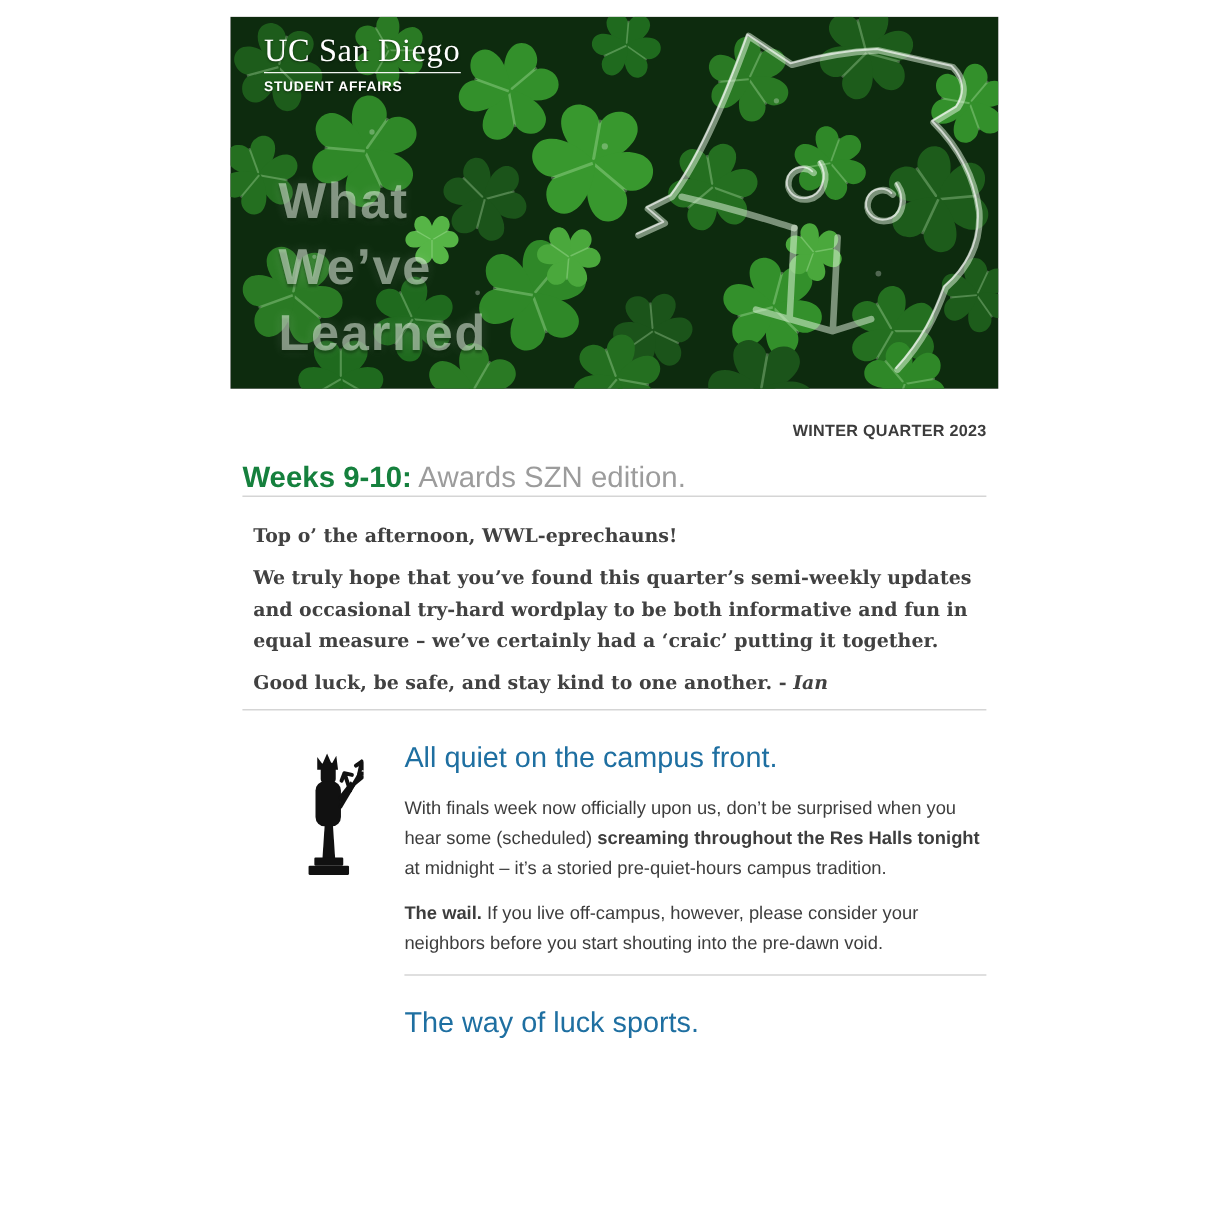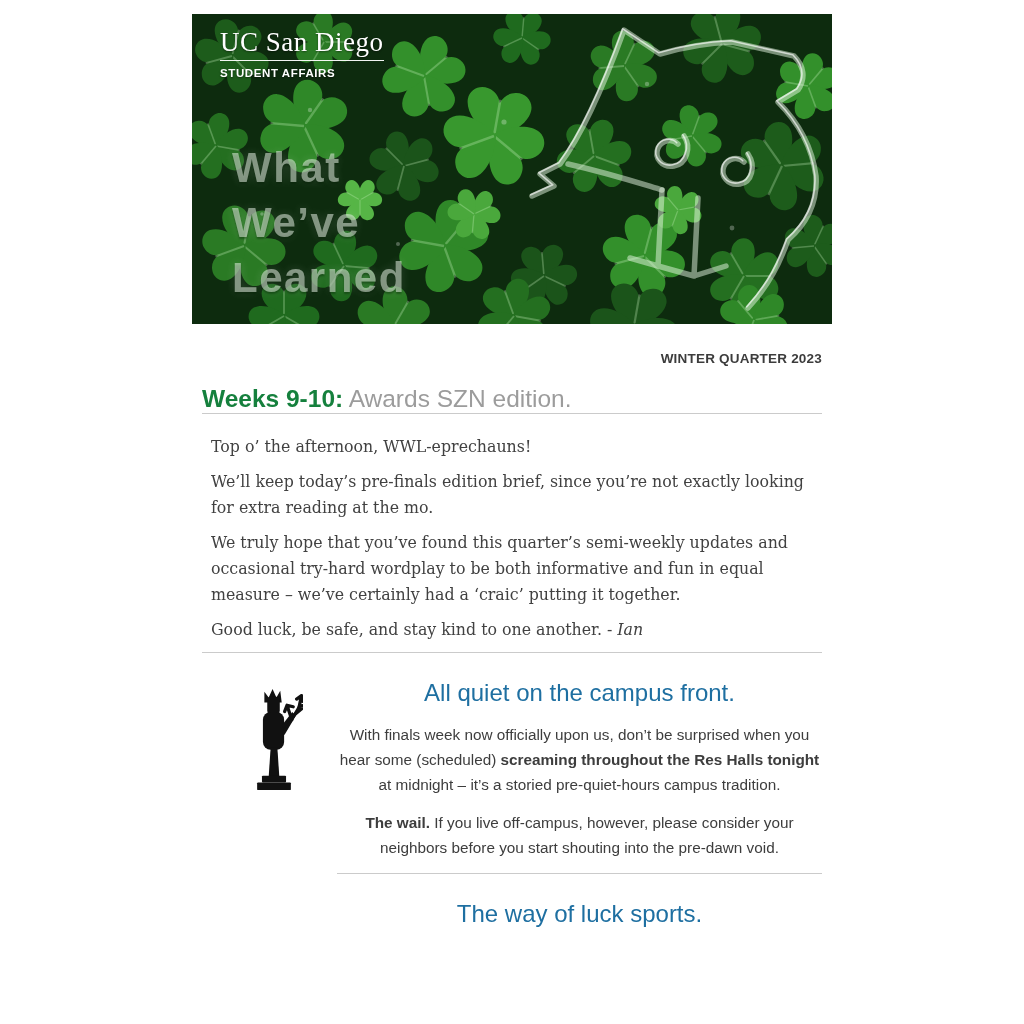--- a/index.html
+++ b/index.html
@@ -20,28 +20,28 @@
   .hero-title span{display:block;}
 
   
   .inner{padding:0 10px;}
   .quarter{margin-top:27px;text-align:right;font-size:13.5px;font-weight:bold;color:#3c3c3c;letter-spacing:.2px;}
   .issue{margin-top:20px;font-size:24.5px;line-height:1.1;}
   .issue .strong{font-weight:bold;}
   hr.rule{border:none;border-top:1px solid #cbcbcb;margin:0;}
   .rule-1{margin-top:30px;}
   .intro{padding:20px 9px 0;font-family:"DejaVu Serif","Liberation Serif",serif;
-         font-size:15.8px;line-height:26px;color:#414141;}
+         font-size:15.8px;line-height:26px;color:#414141;font-weight:bold;}
   .intro p{margin:0 0 9px;}
   .it{font-style:italic;}
   .rule-2{margin-top:13px;}
 
   .section{display:flex;margin-top:18px;}
   .icon-cell{flex:0 0 135px;box-sizing:border-box;padding-left:43px;padding-top:16px;}
-  .text-cell{flex:1;min-width:0;text-align:center;}
+  .text-cell{flex:1;min-width:0;}
   .sec-h{font-size:24px;margin:8px 0 15px;line-height:1.15;text-decoration:none;display:block;}
   .text-cell p{font-size:15.3px;line-height:25px;color:#3d3d3d;margin:0 0 13px;}
   .bd{font-weight:bold;}
   .rule-3{margin-top:11px;}
   .sec-h2{font-size:24px;margin:26px 0 0;line-height:1.15;}
 </style>
 </head>
 <body>
 
 <div class="page">
@@ -128,21 +128,20 @@
 
     <div class="inner">
       <div class="quarter">WINTER QUARTER 2023</div>
       <div class="issue">
         <span class="strong" style="color:#15803d">Weeks 9-10:</span><span style="color:#9c9c9c"> Awards SZN edition.</span>
       </div>
       <hr class="rule rule-1">
 
       <div class="intro">
         <p>Top o’ the afternoon, WWL-eprechauns!</p>
-        <p>We’ll keep today’s pre-finals edition brief, since you’re not exactly looking for extra reading at the mo.</p>
         <p>We truly hope that you’ve found this quarter’s semi-weekly updates and occasional try-hard wordplay to be both informative and fun in equal measure – we’ve certainly had a ‘craic’ putting it together.</p>
         <p><span>Good luck, be safe, and stay kind to one another. - </span><span class="it">Ian</span></p>
       </div>
       <hr class="rule rule-2">
 
       <div class="section">
         <div class="icon-cell">
           <svg width="58" height="106" viewBox="0 0 60 110">
             <g fill="#111111">
               <path d="M20,16 L20,5 L24.5,11 L28.5,2 L32.5,11 L36.5,4 L38,16 Z"></path>

